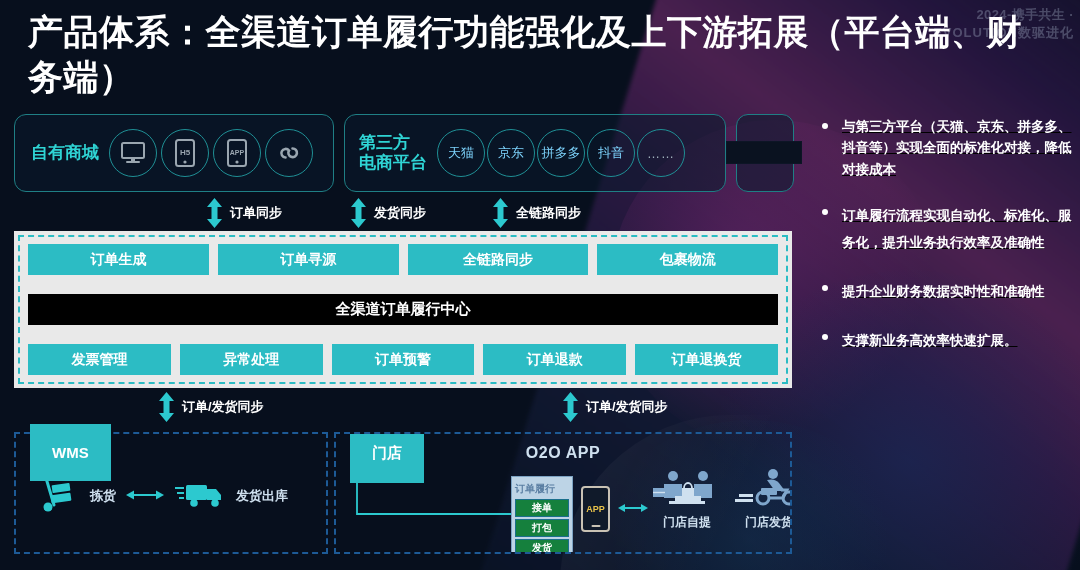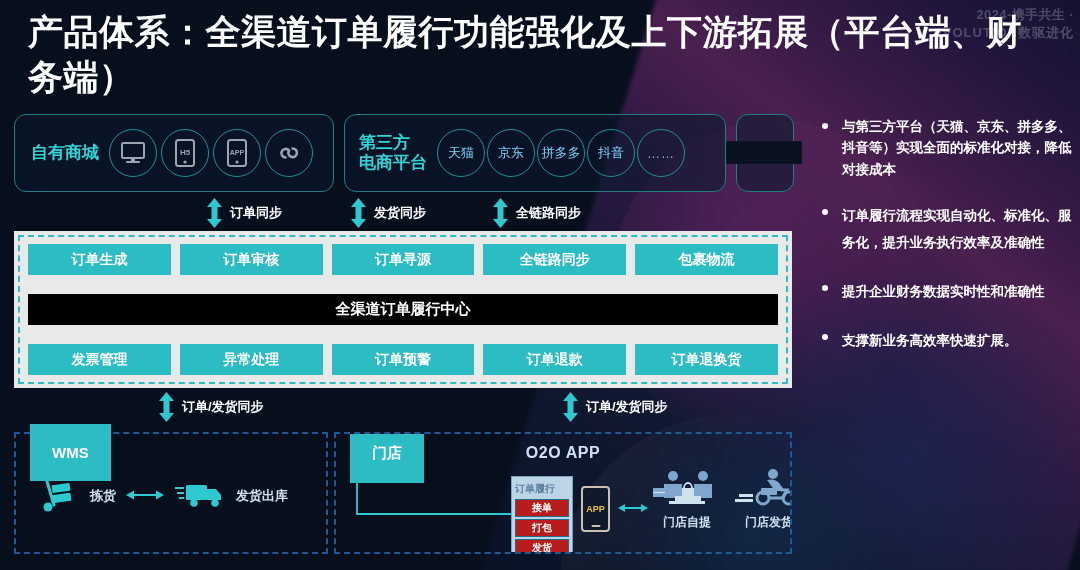--- a/index.html
+++ b/index.html
@@ -182,21 +182,21 @@
   
   .mini-panel {
     position: absolute; left: 175px; top: 42px;
     width: 62px;
     background: #bdd4e6;
     border: 1.5px solid #7da3c3;
     padding: 3px;
   }
   .mini-head { color: #5b7fa3; font-size: 10px; font-weight: bold; text-align: left; padding: 2px 0 3px; }
   .mini-item {
-    background: #b91c1c; color: #ffffff;
+    background: #15803d; color: #ffffff;
     font-size: 10px; font-weight: bold; text-align: center;
     padding: 1px 0; margin-bottom: 2px;
     border: 1px solid #1a6f8c;
   }
   .mini-item:last-child { margin-bottom: 0; }
 
   .phone-wrap { position: absolute; left: 245px; top: 52px; }
   .phone {
     width: 29px; height: 46px;
     border: 2px solid #c9c2b4; border-radius: 4px;
@@ -211,20 +211,21 @@
   }
   .store-icons { position: absolute; left: 315px; top: 34px; display: flex; gap: 10px; }
   .store-item { text-align: center; width: 72px; }
   .store-cap { color: #cfe0ef; font-size: 12px; font-weight: bold; margin-top: 2px; }
 
   
   .bullets {
     position: absolute; left: 822px; top: 116px;
     width: 250px;
     z-index: 6;
+    text-decoration: underline;
   }
   .bullet { display: flex; margin-bottom: 22px; }
   .bullet .dot {
     width: 6px; height: 6px; border-radius: 50%;
     background: #ffffff; flex: none;
     margin: 7px 14px 0 0;
   }
   .bullet .btxt {
     color: #ffffff; font-size: 13.5px; font-weight: bold;
     line-height: 1.58;
@@ -354,21 +355,20 @@
         </svg>
       </span>
       <span class="sync-lbl">全链路同步</span>
     </div>
   </div>
 
   <div class="center-panel">
     <div class="dashed-in">
       <div class="cp-row">
         <div class="cp-cell">订单生成</div>
-        <div class="cp-cell">订单审核</div>
         <div class="cp-cell">订单寻源</div>
         <div class="cp-cell">全链路同步</div>
         <div class="cp-cell">包裹物流</div>
       </div>
       <div class="cp-center">全渠道订单履行中心</div>
       <div class="cp-row">
         <div class="cp-cell">发票管理</div>
         <div class="cp-cell">异常处理</div>
         <div class="cp-cell">订单预警</div>
         <div class="cp-cell">订单退款</div>

